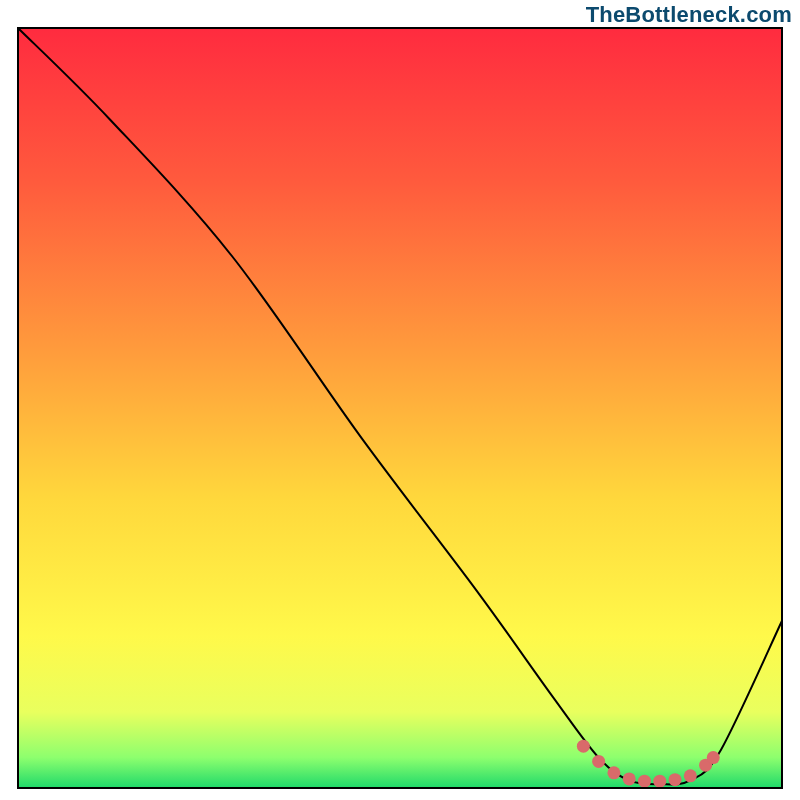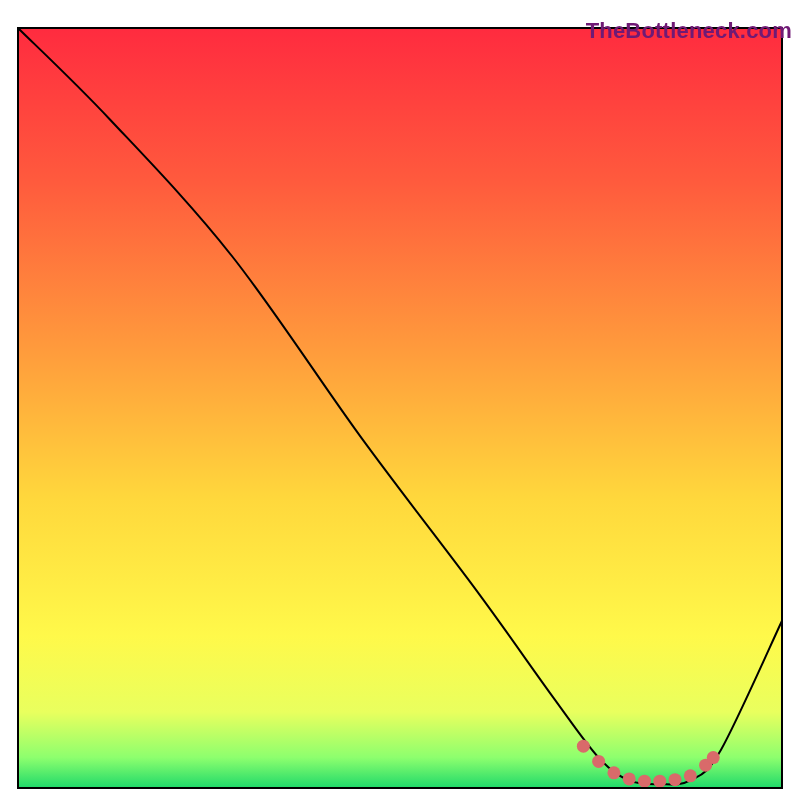--- a/index.html
+++ b/index.html
@@ -15,23 +15,22 @@
     position: relative;
     width: 800px;
     height: 800px;
   }
   .attribution {
     position: absolute;
     top: 2px;
     right: 8px;
     font-size: 22px;
     font-weight: 600;
-    color: #701a75;
+    color: #0c4a6e;
     letter-spacing: 0.2px;
-    margin-top: 16px;
   }
   svg {
     display: block;
   }
 </style>
 </head>
 <body>
 
 <div class="wrap">
   <div class="attribution">TheBottleneck.com</div>

